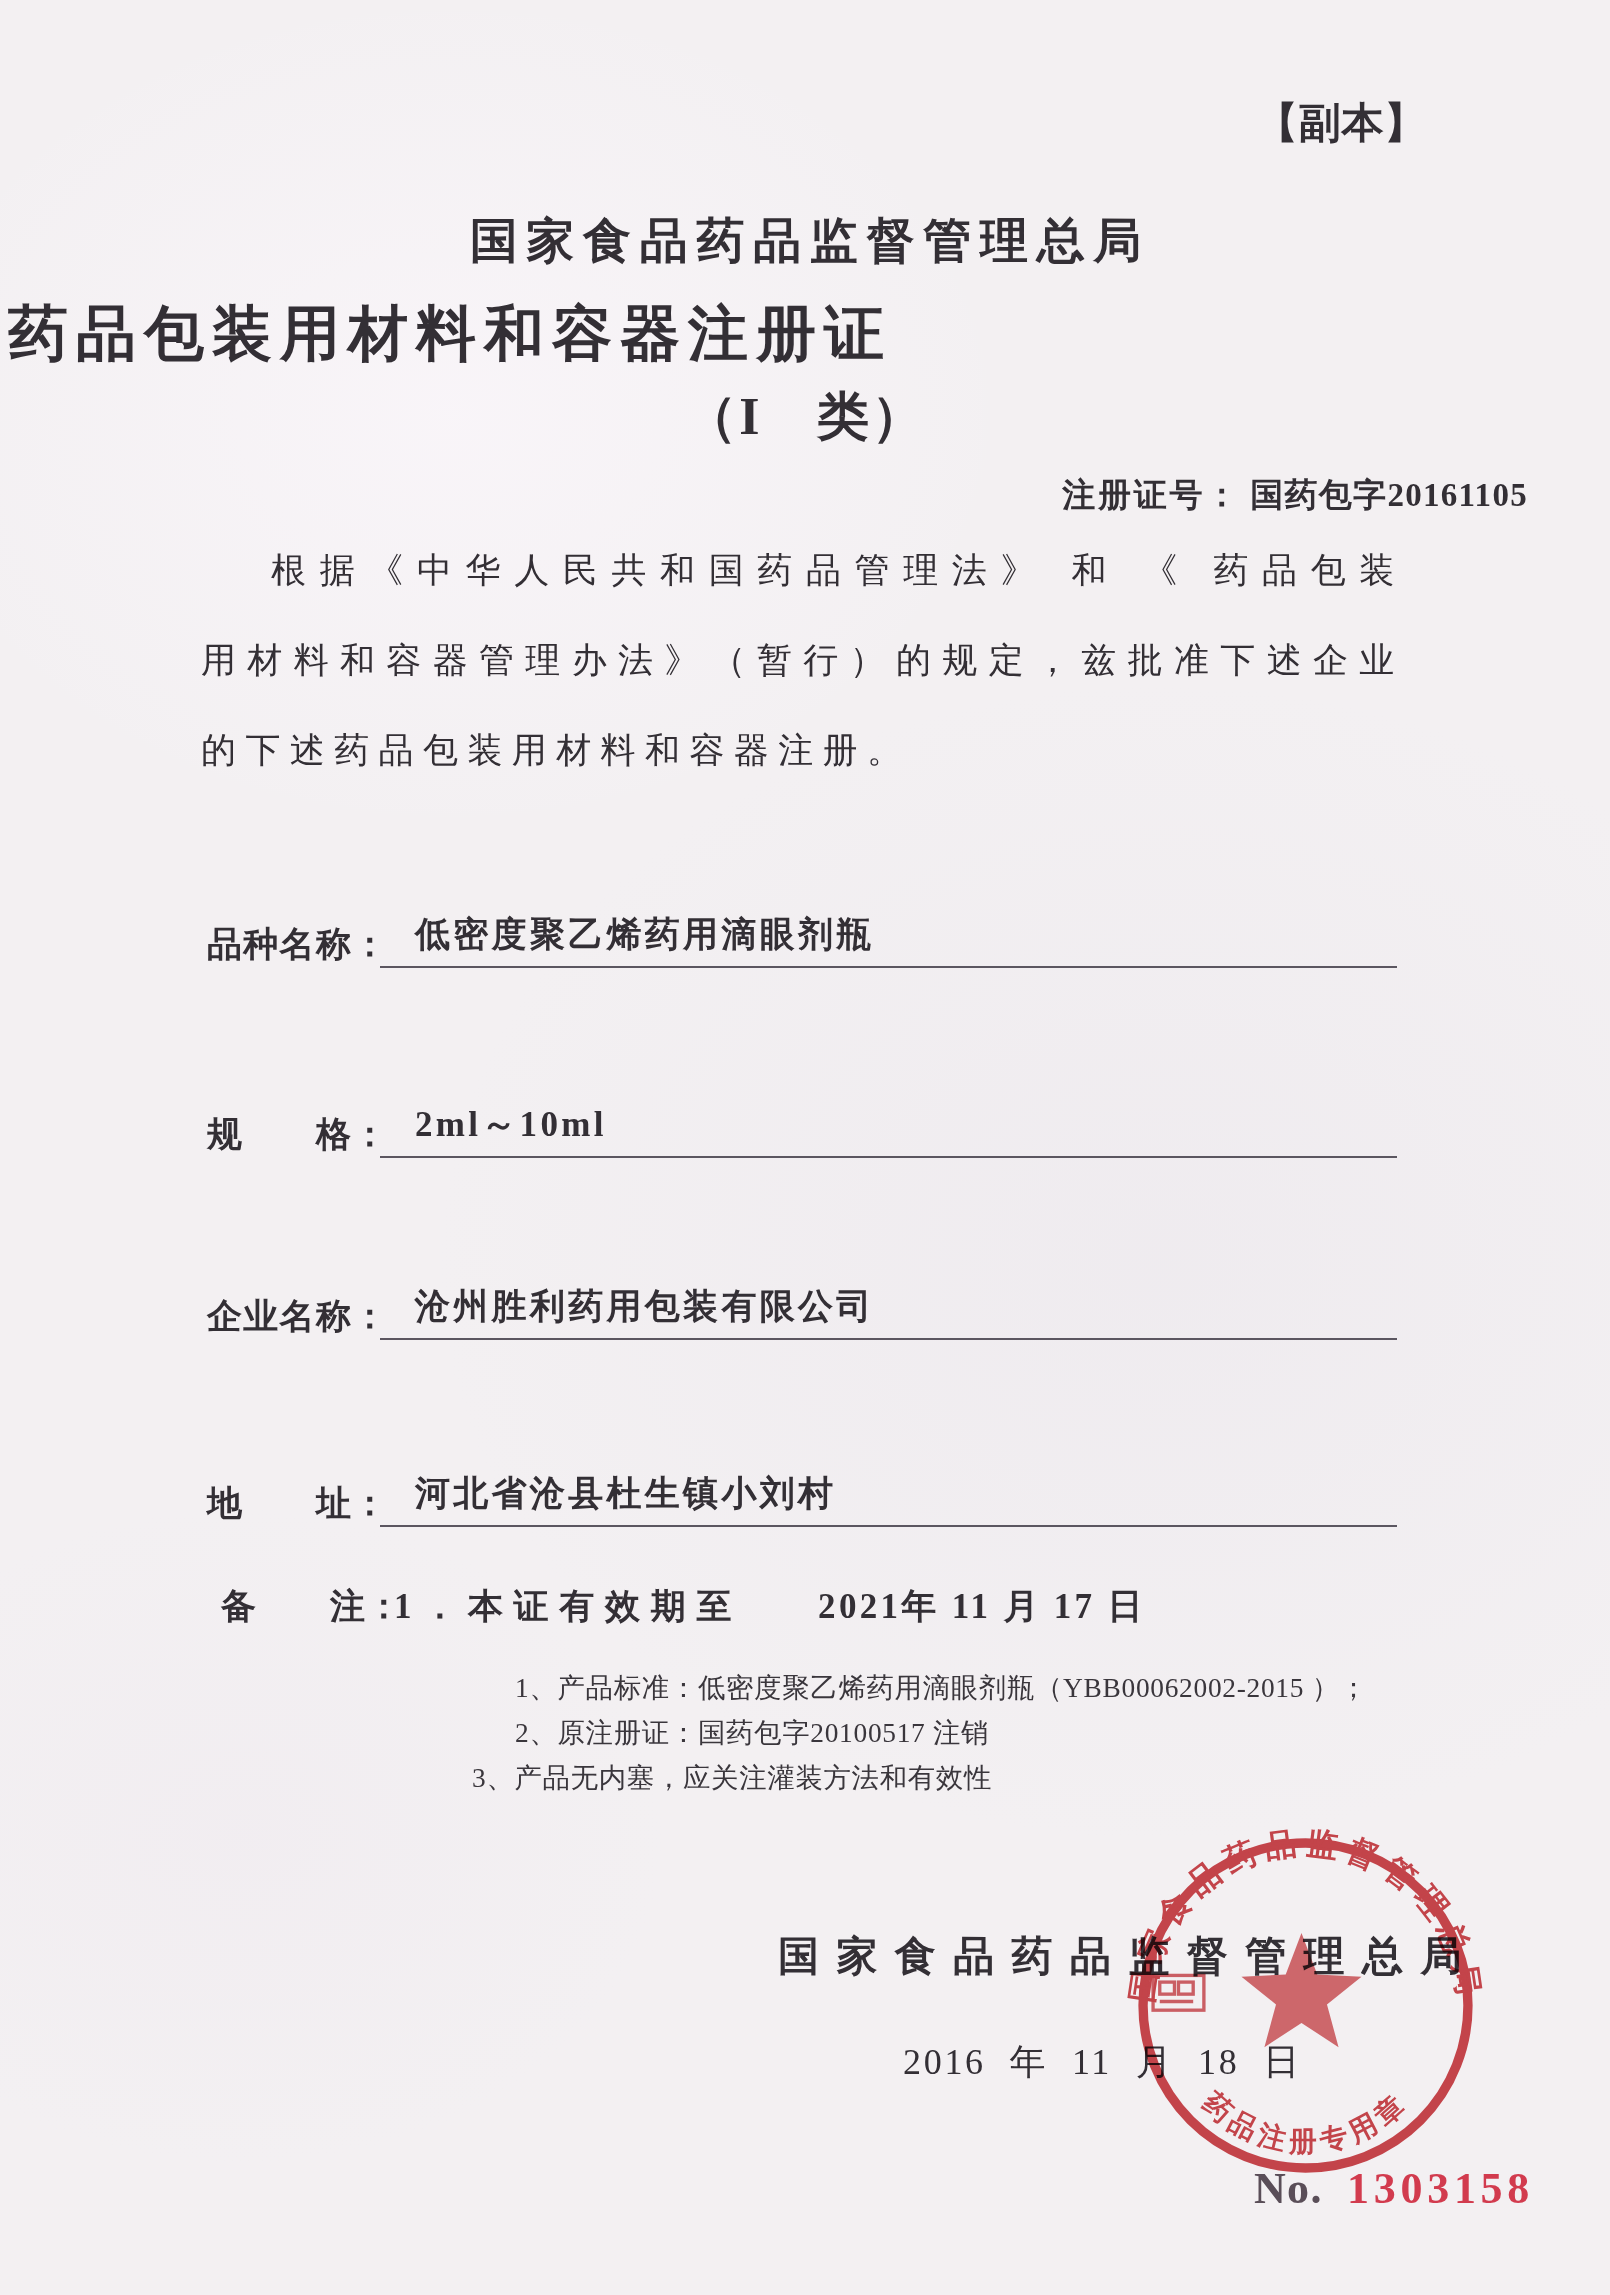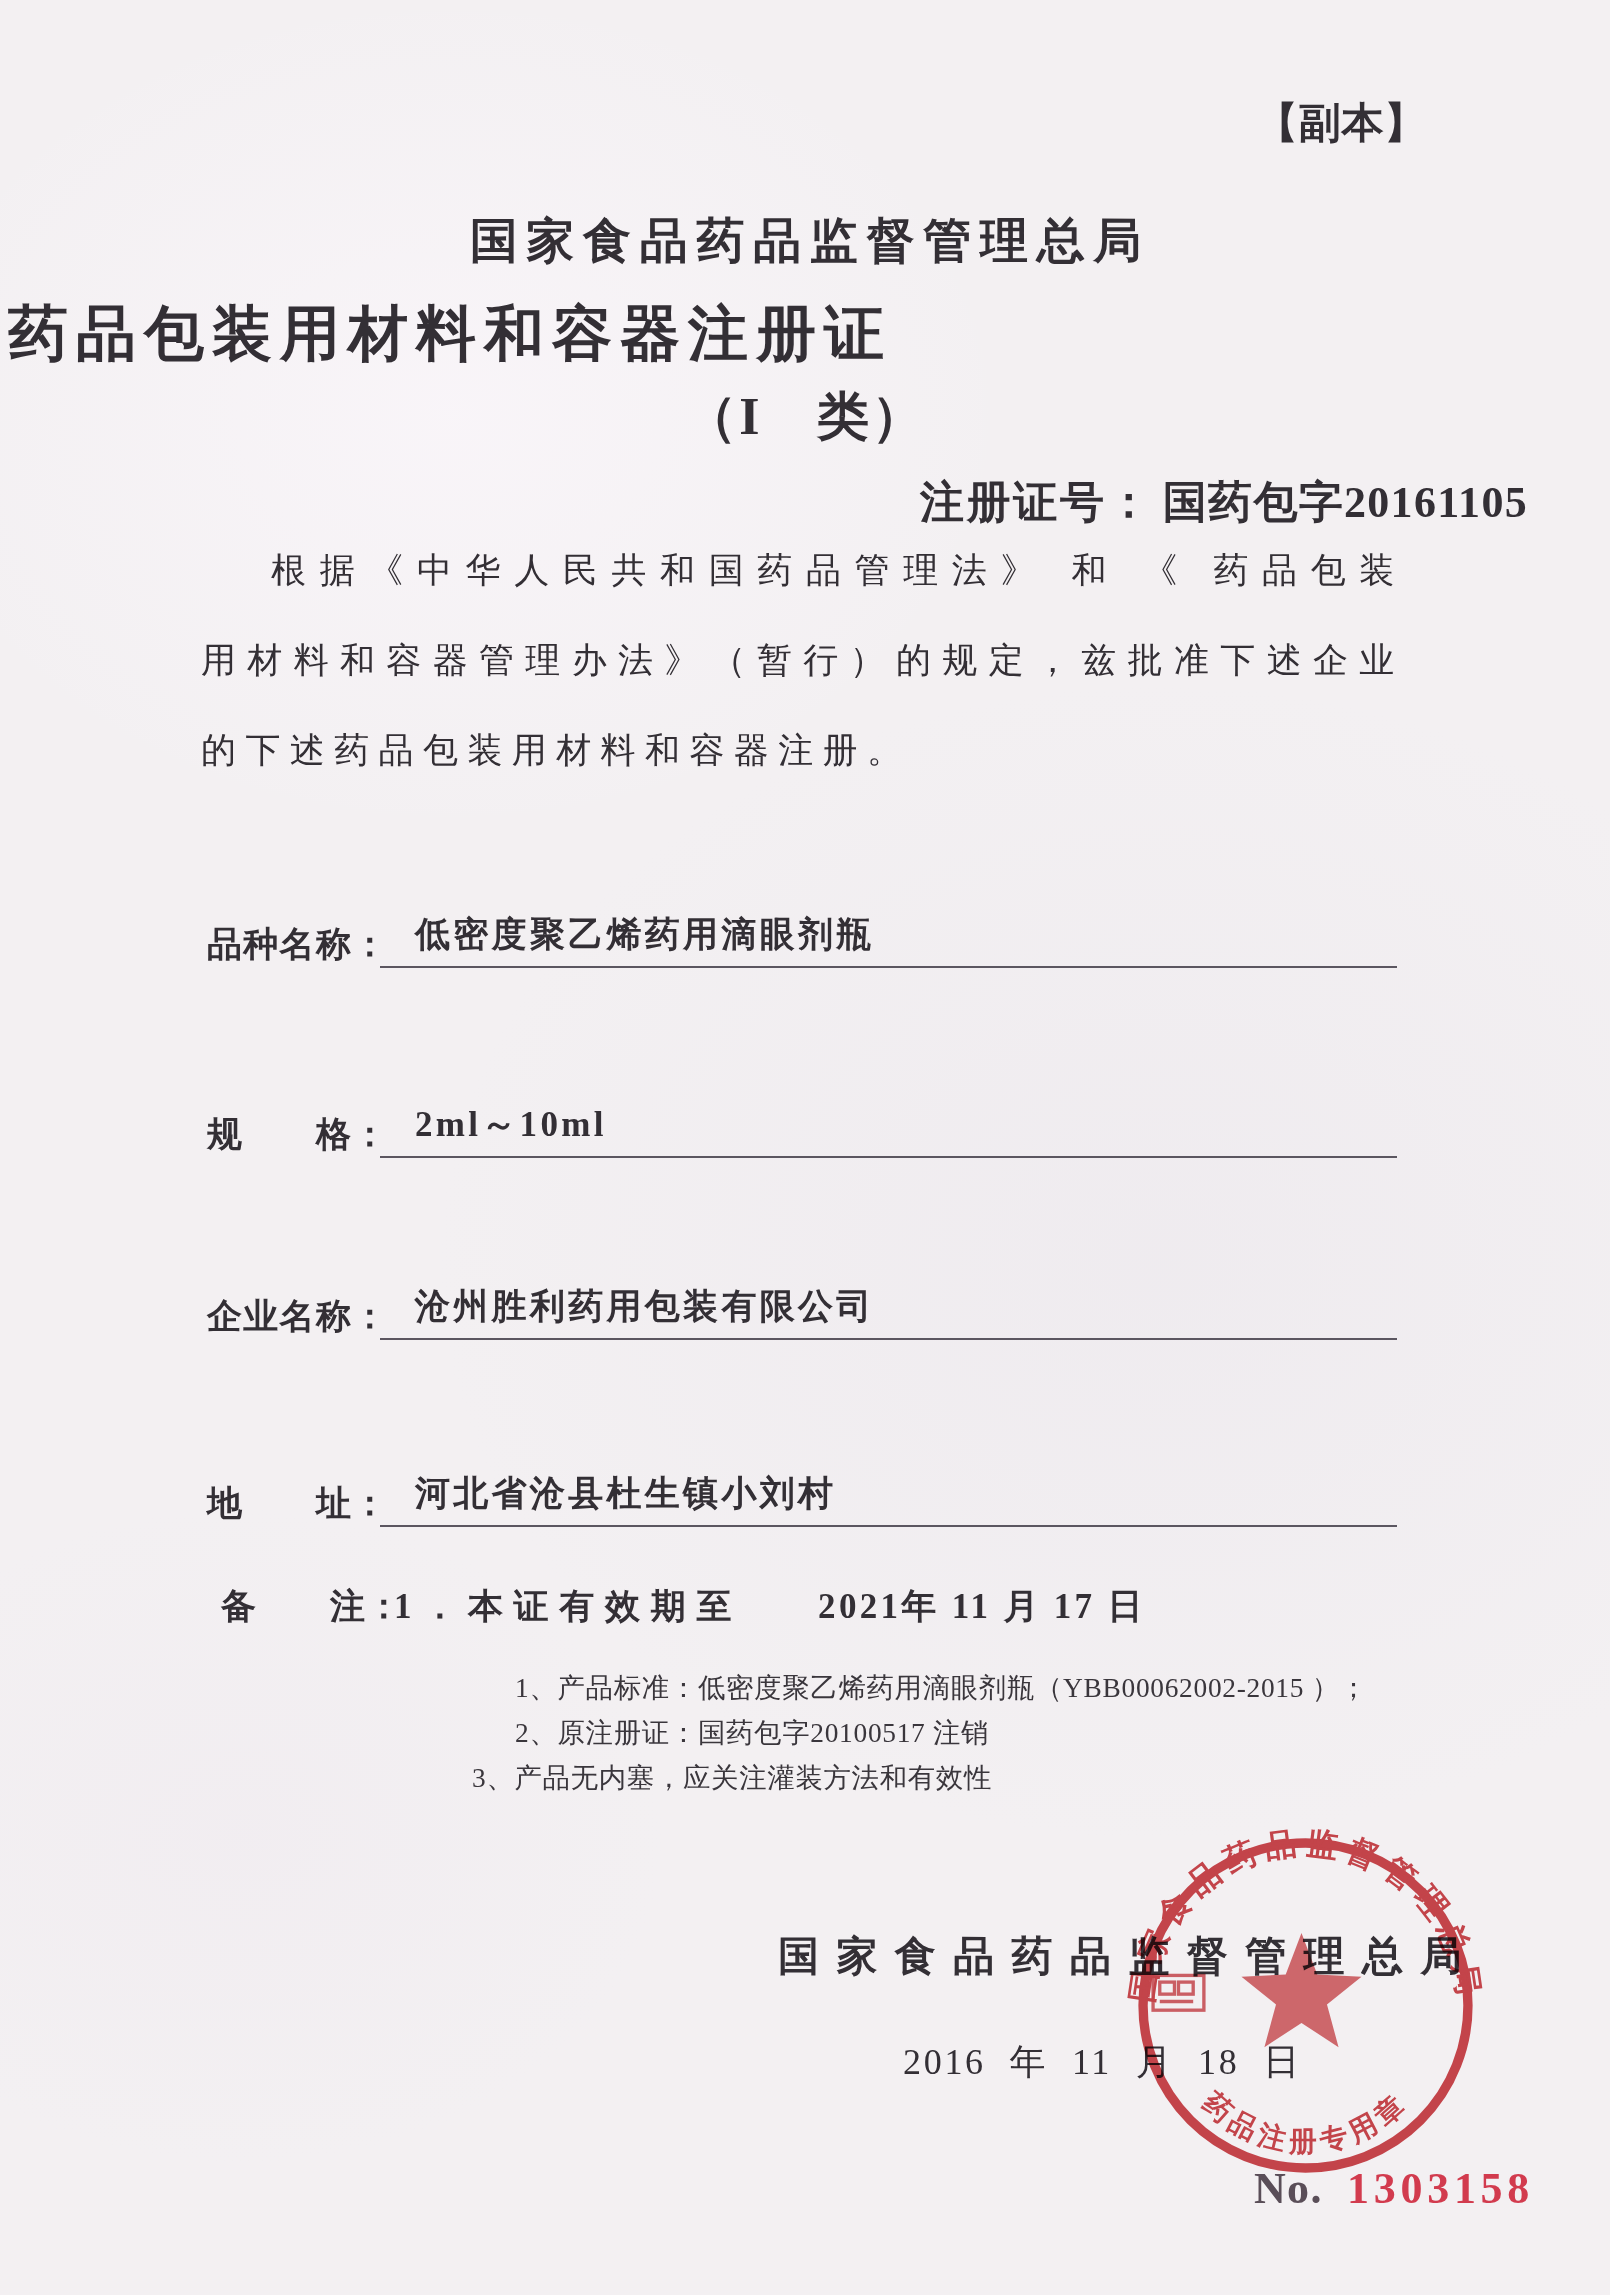--- a/index.html
+++ b/index.html
@@ -27,21 +27,21 @@
   .title2{
     position:absolute;top:294px;left:0;width:100%;
     font-size:60px;font-weight:bold;letter-spacing:8px;text-indent:8px;
   }
   .title3{
     position:absolute;top:382px;left:0;width:100%;text-align:center;
     font-size:52px;font-weight:bold;letter-spacing:2.7px;
   }
   .regline{
     position:absolute;top:473px;right:83px;
-    font-size:44px;display:flex;align-items:baseline;
+    font-size:33px;display:flex;align-items:baseline;
   }
   .reg-label{font-weight:bold;letter-spacing:2.7px;}
   .reg-value{font-weight:bold;letter-spacing:1.3px;margin-left:9.4px;}
   .body-text{
     position:absolute;top:526px;left:201px;width:1200px;
     font-size:35px;
   }
   .bline{line-height:90px;letter-spacing:6.7px;}
   .just{text-align:justify;text-align-last:justify;}
   .indent{text-indent:70px;}

